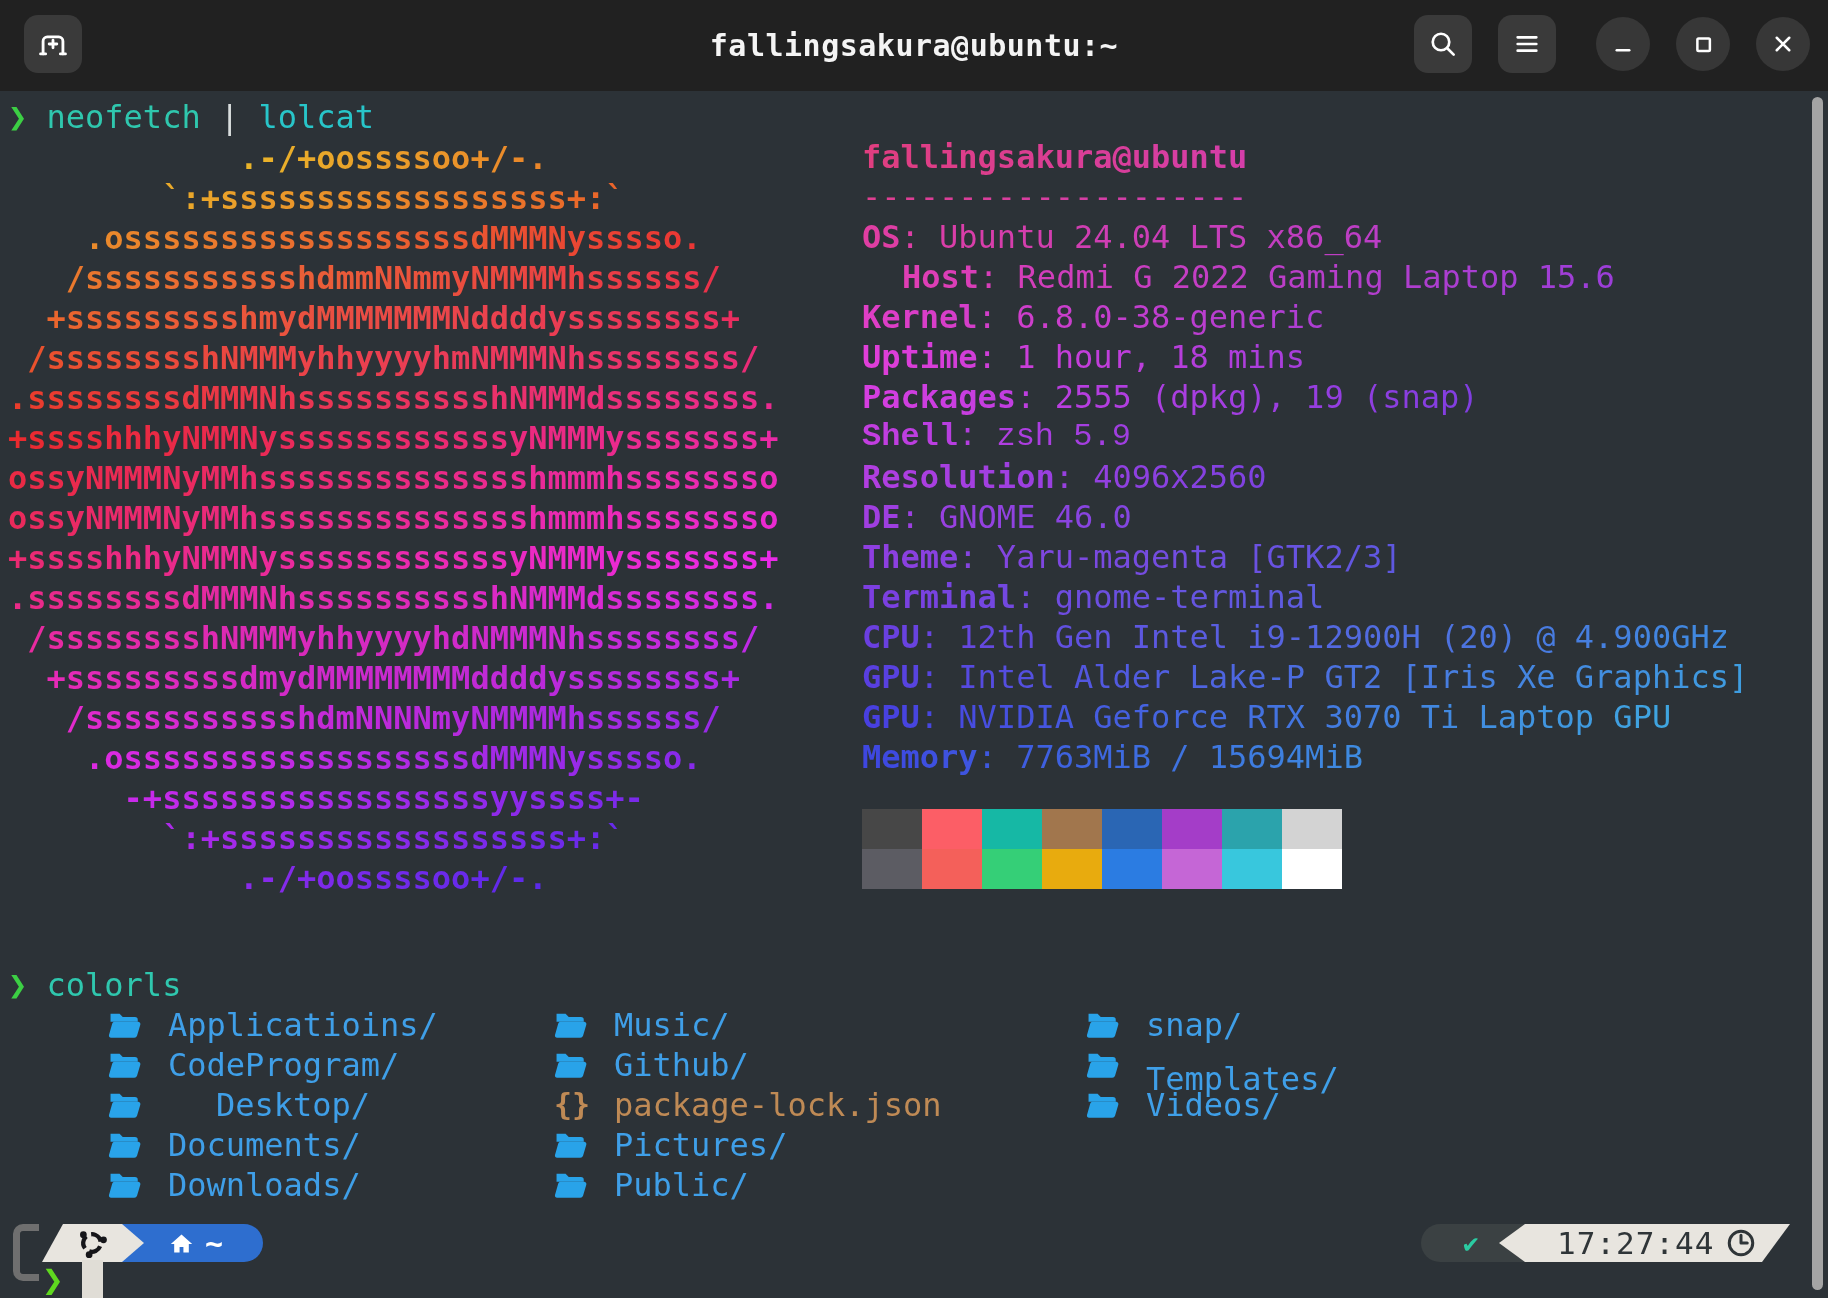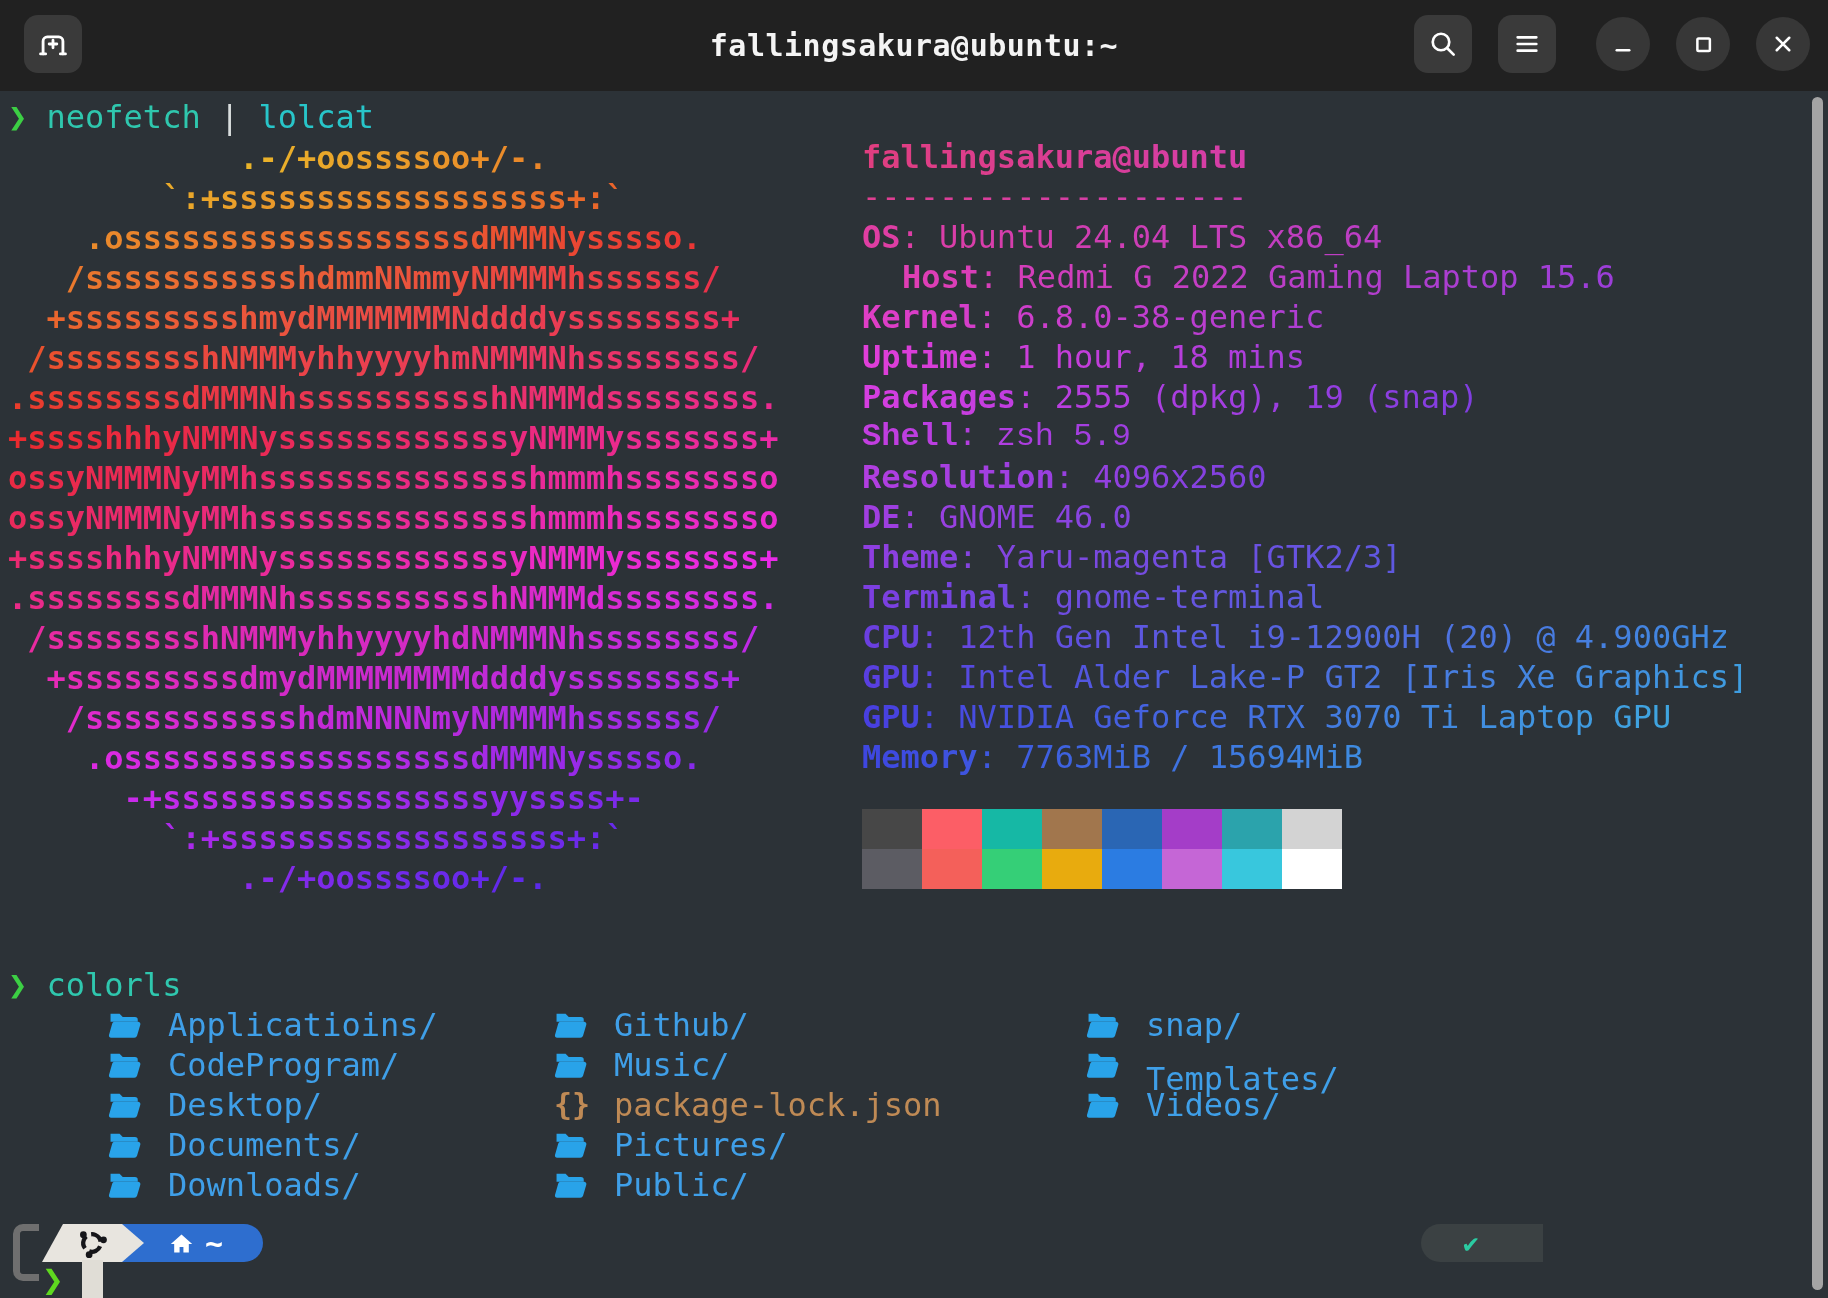--- a/index.html
+++ b/index.html
@@ -190,21 +190,21 @@
             <path d="M1.8 2.6h6.4l2.2 2.2h8.6a2 2 0 0 1 2 2v1.4H1.8z" fill="#29a3e9"></path>
             <path d="M4.6 8.2h16.6a1.7 1.7 0 0 1 1.6 2.2l-2.3 7.6a2.1 2.1 0 0 1-2 1.5H2.2a1.5 1.5 0 0 1-1.5-1.9l2.3-8.1a1.7 1.7 0 0 1 1.6-1.3z" fill="#29a3e9"></path>
           </svg>
           <span class="file-name" style="color: rgb(63, 159, 232);">CodeProgram/</span>
         </div>
         <div class="file-item">
           <svg class="file-icon" viewBox="0 0 24 21">
             <path d="M1.8 2.6h6.4l2.2 2.2h8.6a2 2 0 0 1 2 2v1.4H1.8z" fill="#29a3e9"></path>
             <path d="M4.6 8.2h16.6a1.7 1.7 0 0 1 1.6 2.2l-2.3 7.6a2.1 2.1 0 0 1-2 1.5H2.2a1.5 1.5 0 0 1-1.5-1.9l2.3-8.1a1.7 1.7 0 0 1 1.6-1.3z" fill="#29a3e9"></path>
           </svg>
-          <span class="file-name" style="color: rgb(63, 159, 232);">Desktop/</span>
+          <span class="file-name" style="color: rgb(63, 159, 232); margin-left: 48px;">Desktop/</span>
         </div>
         <div class="file-item">
           <svg class="file-icon" viewBox="0 0 24 21">
             <path d="M1.8 2.6h6.4l2.2 2.2h8.6a2 2 0 0 1 2 2v1.4H1.8z" fill="#29a3e9"></path>
             <path d="M4.6 8.2h16.6a1.7 1.7 0 0 1 1.6 2.2l-2.3 7.6a2.1 2.1 0 0 1-2 1.5H2.2a1.5 1.5 0 0 1-1.5-1.9l2.3-8.1a1.7 1.7 0 0 1 1.6-1.3z" fill="#29a3e9"></path>
           </svg>
           <span class="file-name" style="color: rgb(63, 159, 232);">Documents/</span>
         </div>
         <div class="file-item">
           <svg class="file-icon" viewBox="0 0 24 21">
@@ -213,28 +213,28 @@
           </svg>
           <span class="file-name" style="color: rgb(63, 159, 232);">Downloads/</span>
         </div>
       </div>
       <div class="file-col" style="left: 532px;">
         <div class="file-item">
           <svg class="file-icon" viewBox="0 0 24 21">
             <path d="M1.8 2.6h6.4l2.2 2.2h8.6a2 2 0 0 1 2 2v1.4H1.8z" fill="#29a3e9"></path>
             <path d="M4.6 8.2h16.6a1.7 1.7 0 0 1 1.6 2.2l-2.3 7.6a2.1 2.1 0 0 1-2 1.5H2.2a1.5 1.5 0 0 1-1.5-1.9l2.3-8.1a1.7 1.7 0 0 1 1.6-1.3z" fill="#29a3e9"></path>
           </svg>
+          <span class="file-name" style="color: rgb(63, 159, 232);">Music/</span>
+        </div>
+        <div class="file-item">
+          <svg class="file-icon" viewBox="0 0 24 21">
+            <path d="M1.8 2.6h6.4l2.2 2.2h8.6a2 2 0 0 1 2 2v1.4H1.8z" fill="#29a3e9"></path>
+            <path d="M4.6 8.2h16.6a1.7 1.7 0 0 1 1.6 2.2l-2.3 7.6a2.1 2.1 0 0 1-2 1.5H2.2a1.5 1.5 0 0 1-1.5-1.9l2.3-8.1a1.7 1.7 0 0 1 1.6-1.3z" fill="#29a3e9"></path>
+          </svg>
           <span class="file-name" style="color: rgb(63, 159, 232);">Github/</span>
-        </div>
-        <div class="file-item">
-          <svg class="file-icon" viewBox="0 0 24 21">
-            <path d="M1.8 2.6h6.4l2.2 2.2h8.6a2 2 0 0 1 2 2v1.4H1.8z" fill="#29a3e9"></path>
-            <path d="M4.6 8.2h16.6a1.7 1.7 0 0 1 1.6 2.2l-2.3 7.6a2.1 2.1 0 0 1-2 1.5H2.2a1.5 1.5 0 0 1-1.5-1.9l2.3-8.1a1.7 1.7 0 0 1 1.6-1.3z" fill="#29a3e9"></path>
-          </svg>
-          <span class="file-name" style="color: rgb(63, 159, 232);">Music/</span>
         </div>
         <div class="file-item">
           <span class="json-glyph" style="color:#bf8a55">{}</span>
           <span class="file-name" style="color: rgb(191, 138, 85);">package-lock.json</span>
         </div>
         <div class="file-item">
           <svg class="file-icon" viewBox="0 0 24 21">
             <path d="M1.8 2.6h6.4l2.2 2.2h8.6a2 2 0 0 1 2 2v1.4H1.8z" fill="#29a3e9"></path>
             <path d="M4.6 8.2h16.6a1.7 1.7 0 0 1 1.6 2.2l-2.3 7.6a2.1 2.1 0 0 1-2 1.5H2.2a1.5 1.5 0 0 1-1.5-1.9l2.3-8.1a1.7 1.7 0 0 1 1.6-1.3z" fill="#29a3e9"></path>
           </svg>
@@ -290,16 +290,23 @@
         <path d="M2.5 12.5 12 4l9.5 8.5h-3v7.5h-4.8v-5h-3.4v5H5.5v-7.5h-3z" fill="#ffffff"></path>
       </svg>
       <span class="tilde">~</span>
     </div>
 
     <div class="chevron-bottom">❯</div>
 
     <div class="seg-status">
       <span class="check">✔</span>
     </div>
+    <div class="seg-time">
+      <span class="time">17:27:44</span>
+      <svg width="30" height="30" viewBox="0 0 24 24">
+        <circle cx="12" cy="12" r="9.4" fill="none" stroke="#2f3538" stroke-width="2.4"></circle>
+        <path d="M12 12V5.8M12 12h5" fill="none" stroke="#2f3538" stroke-width="2.4" stroke-linecap="round"></path>
+      </svg>
+    </div>
   </div>
 </div>
 
 <div class="scrollbar"></div>
 
 </body></html>

